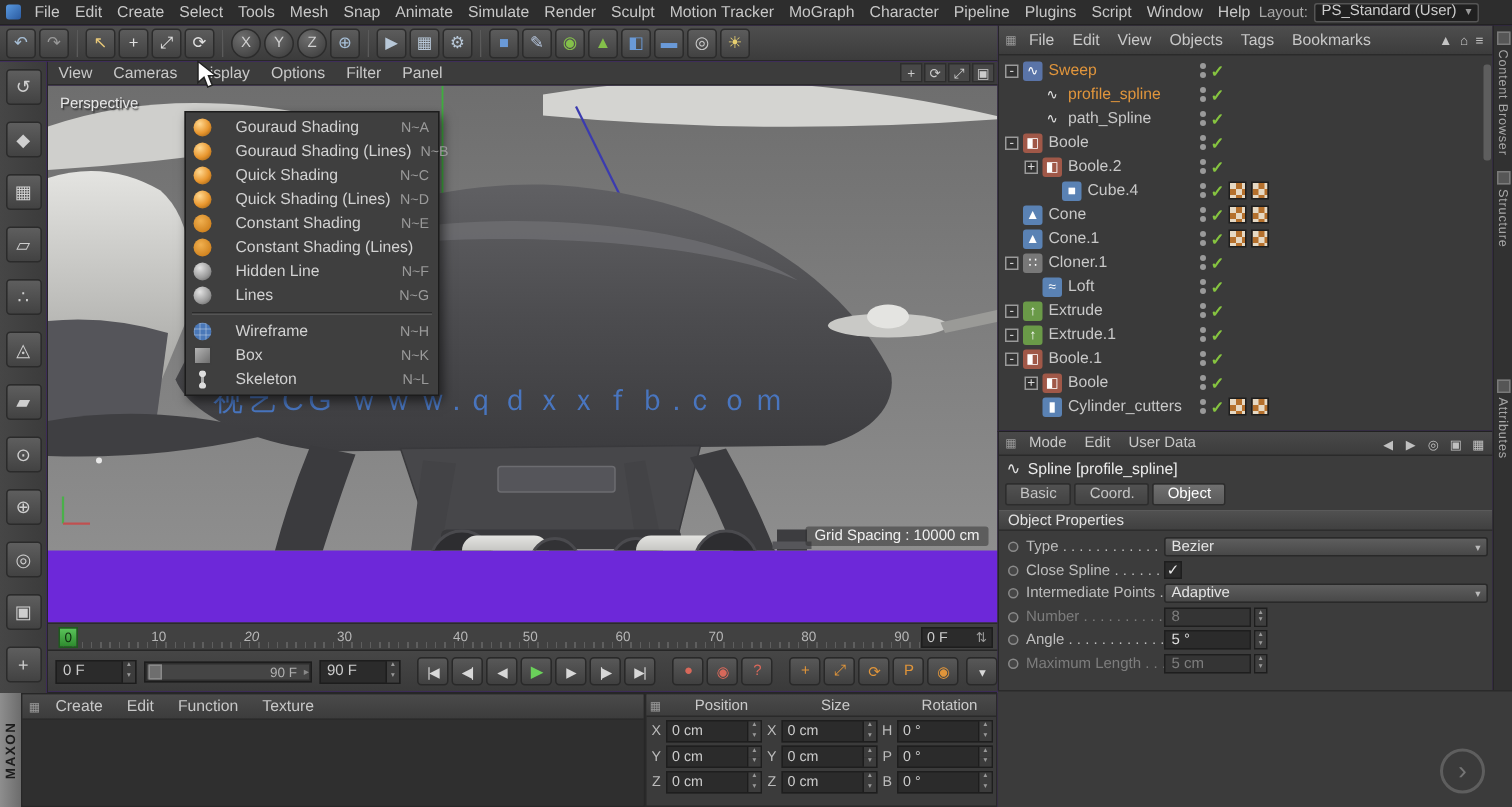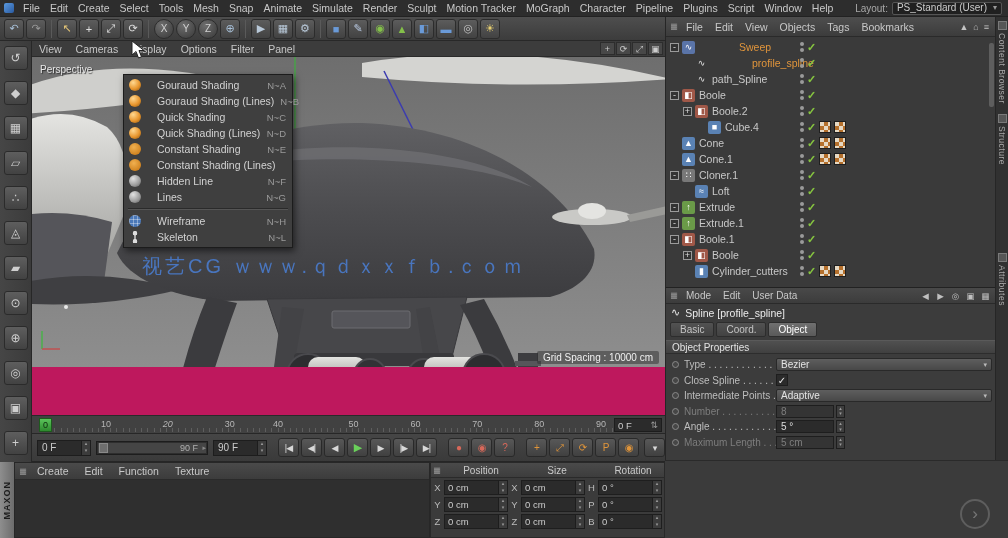--- a/index.html
+++ b/index.html
@@ -1,23 +1,23 @@
 <!DOCTYPE html>
 <html><head>
 <meta charset="utf-8">
 <style>
 *{margin:0;padding:0;box-sizing:border-box;}
 html,body{background:#1d1d1d;}
-.app{position:relative;width:1008px;height:538px;background:#be185d;font-family:"Liberation Sans",sans-serif;font-size:11px;color:#c6c6c6;overflow:hidden;cursor:default;}
+.app{position:relative;width:1008px;height:538px;background:#6d28d9;font-family:"Liberation Sans",sans-serif;font-size:11px;color:#c6c6c6;overflow:hidden;cursor:default;}
 
 .menubar{position:absolute;left:0;top:0;width:1008px;height:17px;background:#2d2d2d;border-bottom:1px solid #222;display:flex;align-items:center;z-index:30;}
 .app-logo{width:10px;height:10px;margin:0 4px;border-radius:2px;background:linear-gradient(135deg,#5a9ae0,#2a5aa0);flex:none;}
 .mb-items{display:flex;height:100%;}
 .mb-item{padding:0 5px;line-height:16px;font-size:10.5px;color:#c8c8c8;white-space:nowrap;}
-.layout-box{margin-left:auto;display:flex;align-items:center;gap:4px;padding-right:6px;}
+.layout-box{margin-left:auto;display:flex;align-items:center;gap:4px;padding-right:22px;}
 .layout-label{font-size:10px;color:#a8a8a8;}
 .layout-value{background:#202020;border:1px solid #555;border-radius:2px;padding:0 4px;font-size:10px;color:#ccc;height:13px;line-height:12px;min-width:108px;display:flex;align-items:center;}
 .layout-caret{font-size:8px;color:#999;margin-left:auto;padding-left:6px;}
 
 .toolbar{position:absolute;left:0;top:17px;width:665px;height:24px;background:linear-gradient(#4e4e4e,#3c3c3c);border-bottom:1px solid #282828;display:flex;align-items:center;padding-left:4px;gap:2px;z-index:25;}
 .tb-sep{width:1px;height:18px;background:#2c2c2c;border-right:1px solid #5a5a5a;margin:0 3px;flex:none;}
 .tb-icon{width:20px;height:20px;border-radius:3px;background:linear-gradient(#5c5c5c,#424242);border:1px solid #2c2c2c;display:flex;align-items:center;justify-content:center;font-size:11px;color:#d0d0d0;flex:none;}
 .tb-icon.round{border-radius:50%;background:radial-gradient(circle at 35% 30%,#6e6e6e,#383838);font-size:10px;}
 
 .ltb{position:absolute;left:0;top:41px;width:32px;height:421px;background:linear-gradient(90deg,#464646,#3b3b3b);border-right:1px solid #272727;display:flex;flex-direction:column;align-items:center;padding-top:5px;gap:11px;z-index:20;}
@@ -78,21 +78,21 @@
 .panel-grip{width:12px;color:#9a9a9a;font-size:8px;text-align:center;flex:none;}
 .om-menubar .m{padding:0 6px;color:#c8c8c8;}
 .om-mi{margin-left:auto;display:flex;gap:5px;padding-right:6px;}
 .om-mi span{font-size:9px;color:#c4c4c4;}
 .om-tree{position:relative;padding-top:2px;}
 .om-row{display:flex;align-items:center;height:16px;position:relative;}
 .om-expand{width:9px;height:9px;border:1px solid #9a9a9a;background:#333;color:#ddd;font-size:9px;line-height:7px;text-align:center;margin-right:3px;flex:none;}
 .om-expand.none{visibility:hidden;}
 .om-icon{width:13px;height:13px;border-radius:2px;margin-right:4px;display:flex;align-items:center;justify-content:center;font-size:9px;color:#fff;flex:none;}
 .om-label{font-size:10.5px;color:#c8c8c8;white-space:nowrap;}
-.om-label.hl{color:#e0953c;margin-left:40px;}
+.om-label.hl{color:#e0953c;}
 .om-right{position:absolute;left:134px;top:0;height:16px;display:flex;align-items:center;gap:3px;}
 .vis-dots{display:flex;flex-direction:column;gap:2px;}
 .vis-dots i{width:4px;height:4px;border-radius:50%;background:#9a9a9a;display:block;}
 .om-check{color:#86c440;font-size:11px;font-weight:bold;}
 .om-tag{width:12px;height:12px;border:1px solid #1e1e1e;background:repeating-conic-gradient(#b5702c 0% 25%,#e6d9c4 0% 50%);background-size:8px 8px;flex:none;}
 .om-scroll{position:absolute;right:1px;top:26px;width:5px;height:64px;background:#5e5e5e;border-radius:2px;}
 
 .attr{position:absolute;left:665px;top:287px;width:330px;height:173px;background:#3c3c3c;border-left:1px solid #262626;border-top:1px solid #222;z-index:15;}
 .attr-menu{height:16px;display:flex;align-items:center;background:linear-gradient(#494949,#3c3c3c);border-bottom:1px solid #2a2a2a;font-size:10px;padding-left:2px;}
 .attr-menu .m{padding:0 6px;color:#c8c8c8;}
@@ -339,37 +339,42 @@
         <span class="dm-label">Lines</span>
         <span class="dm-short">N~G</span>
       </div>
       <div class="dm-sep"></div>
       <div class="dm-item">
         <span class="dm-icon i-wireframe"></span>
         <span class="dm-label">Wireframe</span>
         <span class="dm-short">N~H</span>
       </div>
       <div class="dm-item">
+        <span class="dm-icon i-box"></span>
+        <span class="dm-label">Box</span>
+        <span class="dm-short">N~K</span>
+      </div>
+      <div class="dm-item">
         <span class="dm-icon i-skeleton"></span>
         <span class="dm-label">Skeleton</span>
         <span class="dm-short">N~L</span>
       </div>
     </div>
 
   <div class="ruler" id="ruler">
     <div class="minor"></div>
     <div class="cf-marker">0</div>
     <div class="cf-field">
       <span>0 F</span>
       <span class="ud">⇅</span>
     </div>
   <div class="tick" style="left: 73.9px;">10</div>
       <div class="tick" style="left: 135.8px; font-style: italic;">20</div>
       <div class="tick" style="left: 197.7px;">30</div>
-      <div class="tick" style="left: 246px;">40</div>
+      <div class="tick" style="left: 275px;">40</div>
       <div class="tick" style="left: 321.5px;">50</div>
       <div class="tick" style="left: 383.4px;">60</div>
       <div class="tick" style="left: 445.3px;">70</div>
       <div class="tick" style="left: 507.2px;">80</div>
       <div class="tick" style="left: 569.1px;">90</div>
     </div>
 
   <div class="playbar" id="playbar">
       <div class="pb-spin">
         <span>0 F</span>

